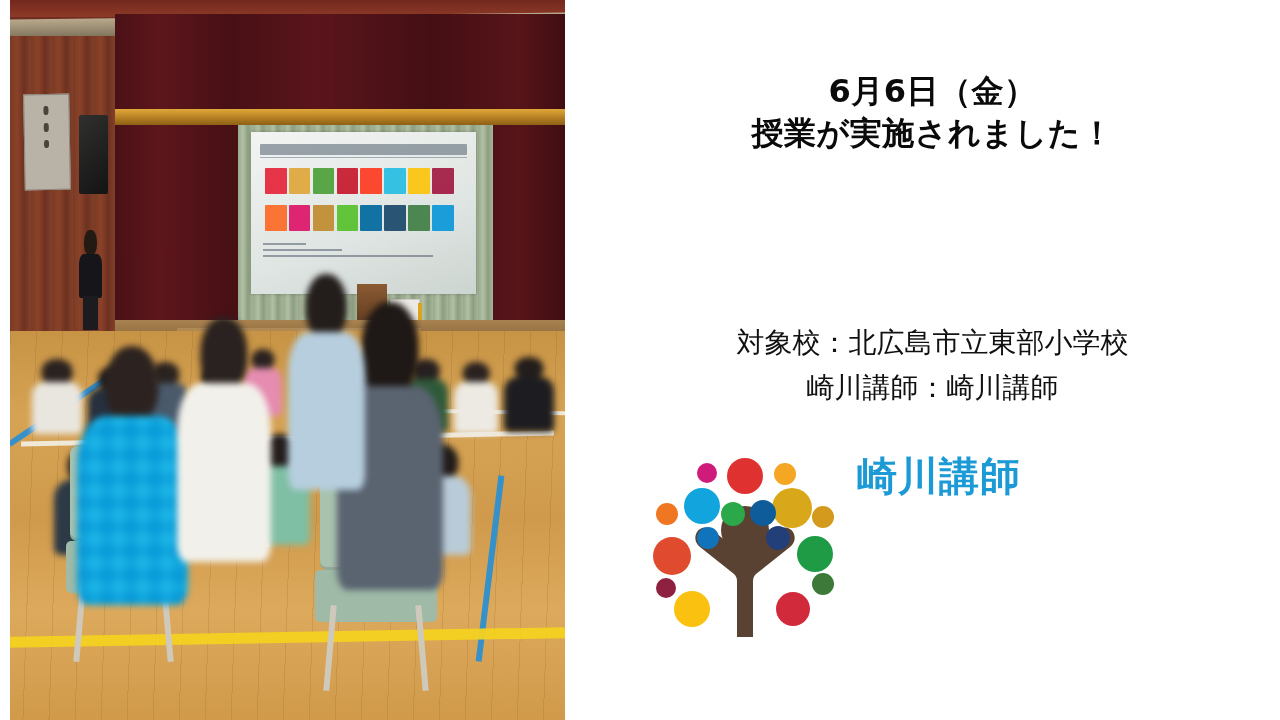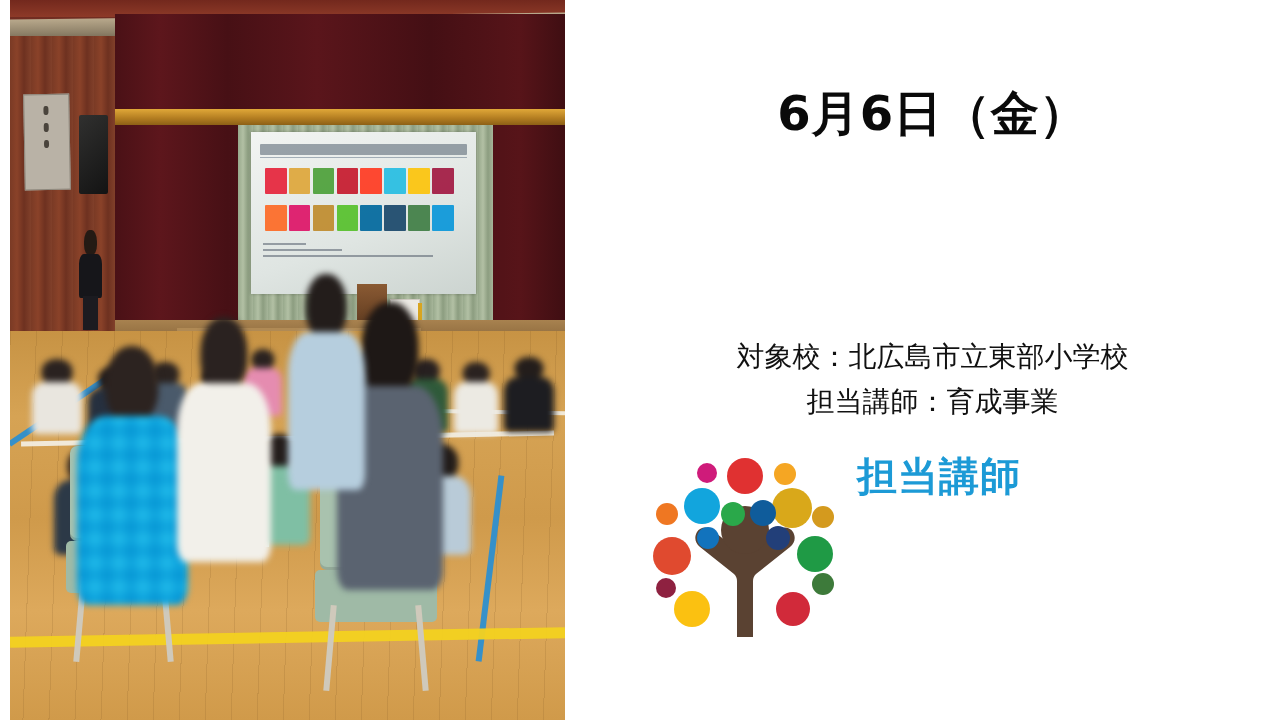--- a/index.html
+++ b/index.html
@@ -95,33 +95,33 @@
 
   .blurface{filter:blur(3px);}
 
   .row-far{position:absolute;left:0;top:47%;width:100%;height:18%;}
   .row-mid{position:absolute;left:0;top:55%;width:100%;height:24%;}
 
   
   .right{position:absolute;left:585px;top:0;width:695px;height:720px;background:#fff;}
 
   .headline{
-    position:absolute;left:0;top:82px;width:695px;
+    position:absolute;left:0;top:70px;width:695px;
     text-align:center;color:#0a0a0a;
-    font-weight:bold;font-size:48px;line-height:1.32;
+    font-weight:bold;font-size:32px;line-height:1.32;
     letter-spacing:.5px;
   }
   .headline .l1{display:block;}
   .headline .l2{display:block;}
   .headline .l3{display:block;}
 
   .meta{
     position:absolute;left:0;top:320px;width:695px;
     text-align:center;color:#111;
-    font-size:28px;line-height:1.62;font-weight:400;margin-top:14px;
+    font-size:28px;line-height:1.62;font-weight:400;
   }
   .meta span{display:block;}
 
   
   .logo{position:absolute;left:60px;top:452px;width:620px;height:220px;}
   .emblem{position:absolute;left:0;top:5px;width:200px;height:200px;}
   .logotext{position:absolute;left:212px;top:0;width:408px;}
   .logotext .jp{
     color:#1c9ad6;font-weight:bold;font-size:40px;line-height:1.2;
     letter-spacing:1px;
@@ -307,25 +307,26 @@
         <div class="body" style="top:27%;height:73%;background:#b6cede"></div>
       </div>
 
     </div>
   </div>
 
   <div class="right">
 
     <div class="headline">
       <span class="l1">6月6日（金）</span>
+      <span class="l3">授業が実施されました！</span>
     </div>
 
     <div class="meta">
       <span>対象校：北広島市立東部小学校</span>
-      <span>担当講師：育成事業</span>
+      <span>崎川講師：崎川講師</span>
     </div>
 
     <div class="logo">
 
       <svg class="emblem" viewBox="0 0 200 200">
 
         <path d="M100 92 c-2 0 -4 1 -5 3 l-28 -22 c-5 -4 -12 -3 -15 2 c-3 5 -2 11 3 15 l34 27 c2 2 3 4 3 7 l0 56 l16 0 l0 -56 c0 -3 1 -5 3 -7 l34 -27 c5 -4 6 -10 3 -15 c-3 -5 -10 -6 -15 -2 l-28 22 c-1 -2 -3 -3 -5 -3 z" fill="#5a4232"></path>
         <circle cx="100" cy="73" r="24" fill="#5a4232"></circle>
 
         <circle cx="62" cy="16" r="10" fill="#cf1b7a"></circle>
@@ -342,20 +343,20 @@
         <circle cx="27" cy="99" r="19" fill="#e04a2f"></circle>
         <circle cx="170" cy="97" r="18" fill="#1f9a45"></circle>
         <circle cx="21" cy="131" r="10" fill="#8e2140"></circle>
         <circle cx="47" cy="152" r="18" fill="#fbc111"></circle>
         <circle cx="148" cy="152" r="17" fill="#d12a3a"></circle>
         <circle cx="178" cy="127" r="11" fill="#3d7a3a"></circle>
       </svg>
 
       <div class="logotext">
         <div class="jp">
-          <span class="ln3">担当講師</span>
+          <span class="ln3">崎川講師</span>
         </div>
       </div>
 
     </div>
   </div>
 
 </div>
 
 </body></html>

